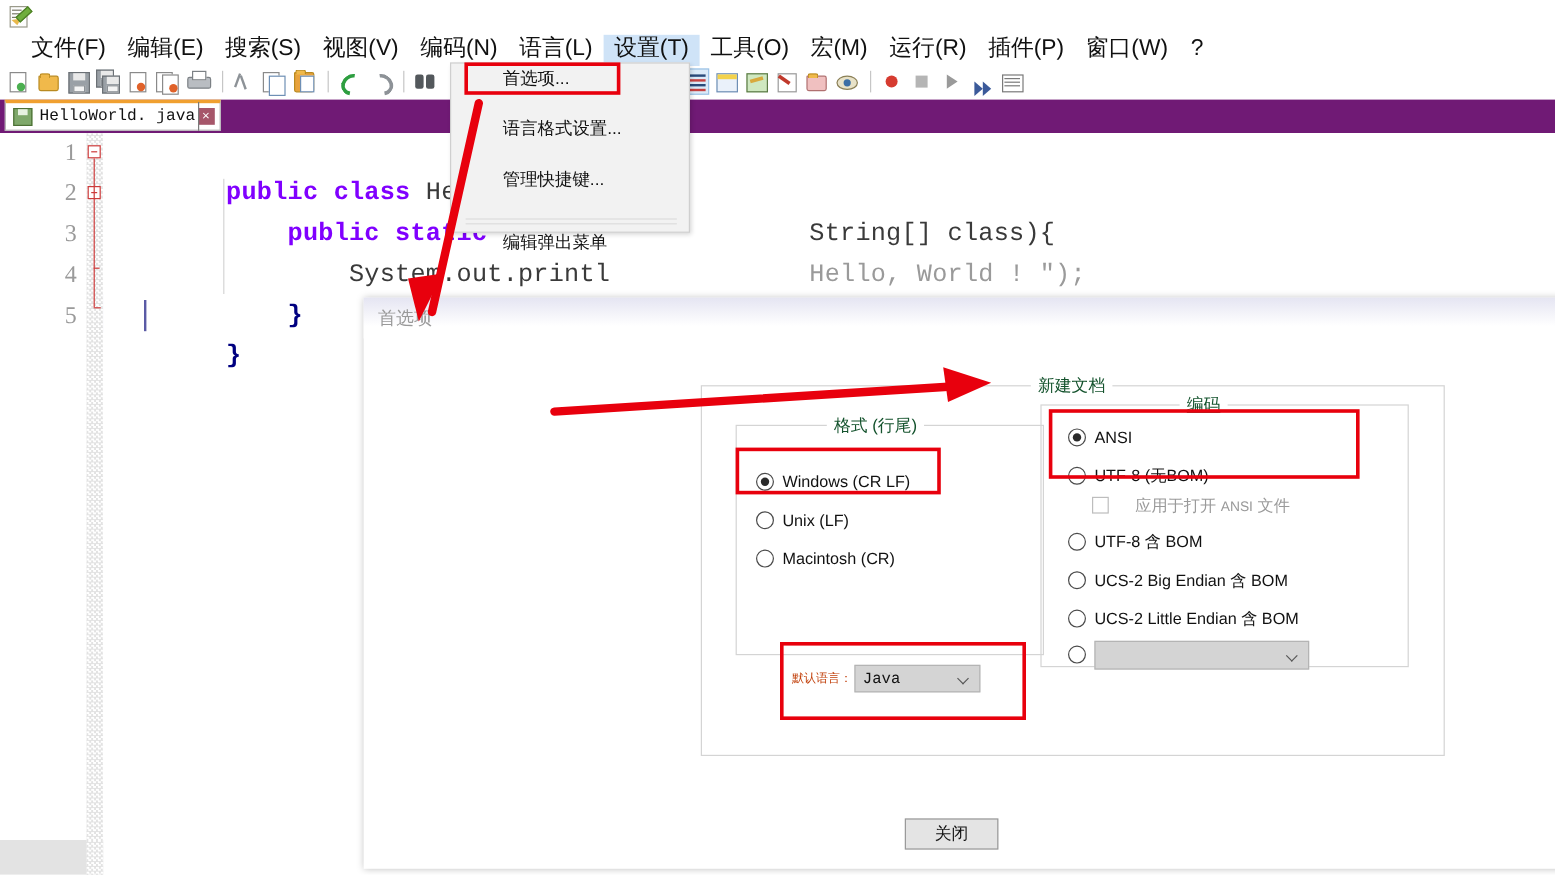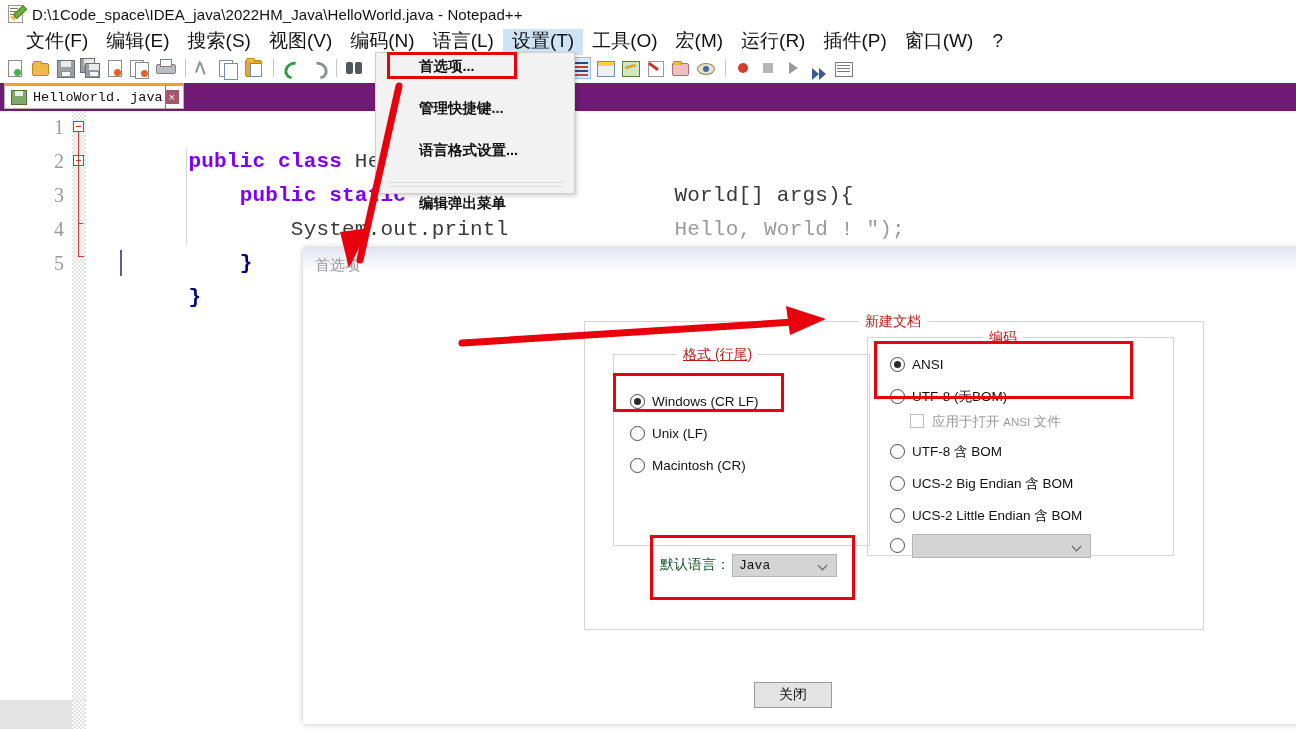--- a/index.html
+++ b/index.html
@@ -121,21 +121,21 @@
   .foldline{position:absolute;width:1px;background:#cc3b3b;}
   .foldtick{position:absolute;width:5px;height:1px;background:#cc3b3b;}
   .indentguide{position:absolute;width:1px;background:#d5d5d5;}
 
   
   .dropdown {
     position:absolute; left:375px; top:52px; width:198px; height:140px;
     background:#f2f2f2; border:1px solid #cfcfcf; box-shadow:2px 2px 4px rgba(0,0,0,0.18);
     font-size:14.5px; color:#111;
   }
-  .dd-item { position:relative; height:42px; line-height:26px; padding-left:43px; white-space:nowrap;font-weight:bold; }
+  .dd-item { position:relative; height:42px; line-height:26px; padding-left:43px; white-space:nowrap; }
   .dd-sep { height:1px; background:#dcdcdc; margin:3px 10px 3px 12px; }
   .dd-chev { position:absolute; right:12px; top:0; line-height:26px; font-size:12px; color:#555; }
 
   
   .dialog {
     position:absolute; left:303px; top:248px; width:1176px; height:476px;
     background:#ffffff; box-shadow:0 0 6px rgba(0,0,0,0.25);
   }
   .dlg-titlebar {
     position:absolute; left:0; top:0; width:100%; height:34px;
@@ -150,32 +150,32 @@
     border:1px solid #a8a8a8; background:#ffffff; box-sizing:border-box; padding-top:2px;
     font-size:14px; color:#111;
   }
   .cat { height:18.5px; line-height:18.5px; padding-left:4px; white-space:nowrap; }
   .cat.selected { background:#0a7fe0; color:#ffffff; }
 
   .group {
     position:absolute; border:1px solid #d4d4d4; box-sizing:border-box;
   }
   .group > .legend {
-    position:absolute; top:-9px; background:#ffffff; padding:0 6px; font-size:14px; color:#b91c1c; white-space:nowrap;
+    position:absolute; top:-9px; background:#ffffff; padding:0 6px; font-size:14px; color:#14532d; white-space:nowrap;
   }
 
   .radio { position:relative; padding-left:22px; font-size:13.5px; color:#111; line-height:18px; white-space:nowrap; }
   .radio .mark {
     position:absolute; left:0; top:1px; width:15px; height:15px; border-radius:50%;
     border:1.6px solid #4a4a4a; box-sizing:border-box; background:#fff;
   }
   .radio.checked .mark:after {
     content:""; position:absolute; left:3px; top:3px; width:7px; height:7px; border-radius:50%; background:#2a2a2a;
   }
-  .checkbox { position:relative; padding-left:22px; font-size:13.5px; color:#9a9a9a; line-height:18px; white-space:nowrap;}
+  .checkbox { position:relative; padding-left:36px; font-size:13.5px; color:#9a9a9a; line-height:18px; white-space:nowrap;}
   .checkbox .box { position:absolute; left:0; top:1px; width:14px;height:14px;border:1.4px solid #bdbdbd;background:#fff;box-sizing:border-box;}
 
   .combo {
     position:relative; background:#d4d4d4; border:1px solid #b4b4b4; box-sizing:border-box;
     font-size:13.5px; color:#111; padding-left:6px; display:flex; align-items:center;
   }
   .combo .chev { position:absolute; right:8px; top:50%; margin-top:-3px; width:9px;height:6px; }
   .combo .chev:before{content:"";position:absolute;left:0;top:0;width:6px;height:6px;border-right:1.6px solid #555;border-bottom:1.6px solid #555;transform:rotate(45deg);}
   .small-caps { font-size:11.5px; }
 
@@ -197,21 +197,20 @@
 
 <div id="root">
 
   <div class="titlebar">
     <span class="tb-icon">
       <span class="npp-icon">
         <span class="sheet"></span><span class="lines"></span>
         <span class="tip"></span><span class="pencil"></span>
       </span>
     </span>
-    <span class="tb-text">D:\1Code_space\IDEA_java\2022HM_Java\HelloWorld.java - Notepad++</span>
   </div>
 
   <div class="menubar">
     <div class="menu-item">文件(F)</div>
     <div class="menu-item">编辑(E)</div>
     <div class="menu-item">搜索(S)</div>
     <div class="menu-item">视图(V)</div>
     <div class="menu-item">编码(N)</div>
     <div class="menu-item">语言(L)</div>
     <div class="menu-item active">设置(T)</div>
@@ -352,52 +351,52 @@
       </div>
       <div class="codeline" style="top:136px;">
         <span class="brace">}</span>
       </div>
       <span class="indentguide" style="left:100px; top:38px; height:96px;"></span>
       <span class="caret" style="left:34px; top:139px;"></span>
     </div>
 
     <div class="codearea" style="left:572px;">
       <div class="codeline" style="top:34px;">
-        <span class="plain">World[] args){</span>
+        <span class="plain">String[] class){</span>
       </div>
       <div class="codeline" style="top:68px;">
         <span class="str">Hello, World ! ");</span>
       </div>
     </div>
   </div>
 
   <div class="statusstrip"></div>
   <div class="statusstrip2"></div>
 
   <div class="dropdown">
     <div class="dd-item">首选项...</div>
+    <div class="dd-item">语言格式设置...</div>
     <div class="dd-item">管理快捷键...</div>
-    <div class="dd-item">语言格式设置...</div>
     <div class="dd-sep"></div>
     <div class="dd-sep"></div>
     <div class="dd-item">编辑弹出菜单</div>
   </div>
 
   <div class="dialog">
     <div class="dlg-titlebar"></div>
     <div class="dlg-title">首选项</div>
     <div class="dlg-close">×</div>
 
 
     <div class="group" style="left:281px; top:73px; width:620px; height:309px;">
       <span class="legend" style="left:274px;">新建文档</span>
     </div>
 
     <div class="group" style="left:310px; top:106px; width:257px; height:192px;">
-      <span class="legend" style="left:63px;text-decoration:underline;">格式 (行尾)</span>
+      <span class="legend" style="left:75px;">格式 (行尾)</span>
       <div class="radio checked" style="position:absolute; left:16px; top:38px;">
         <span class="mark"></span>
         <span>Windows (CR LF)</span>
       </div>
       <div class="radio" style="position:absolute; left:16px; top:70px;">
         <span class="mark"></span>
         <span>Unix (LF)</span>
       </div>
       <div class="radio" style="position:absolute; left:16px; top:102px;">
         <span class="mark"></span>
@@ -434,21 +433,21 @@
       <div class="radio" style="position:absolute; left:22px; top:199px;">
         <span class="mark"></span>
       </div>
       <div class="combo" style="position:absolute; left:44px; top:196px; width:179px; height:24px;">
         <span></span>
         <span class="chev"></span>
       </div>
     </div>
 
     <div style="position:absolute; left:357px; top:303px; width:200px; height:28px; display:flex; align-items:center;">
-      <span style="font-size:14px;color:#14532d;white-space:nowrap;">默认语言：</span>
+      <span style="font-size:10px;color:#c2410c;white-space:nowrap;">默认语言：</span>
       <span class="combo" style="width:105px;height:23px;margin-left:2px;">
         <span style="font-family:'Liberation Mono',monospace;font-size:13px;">Java</span>
         <span class="chev"></span>
       </span>
     </div>
 
     <div class="closebtn" style="left:451px; top:434px; width:78px; height:26px;">
       <span>关闭</span>
     </div>
   </div>

